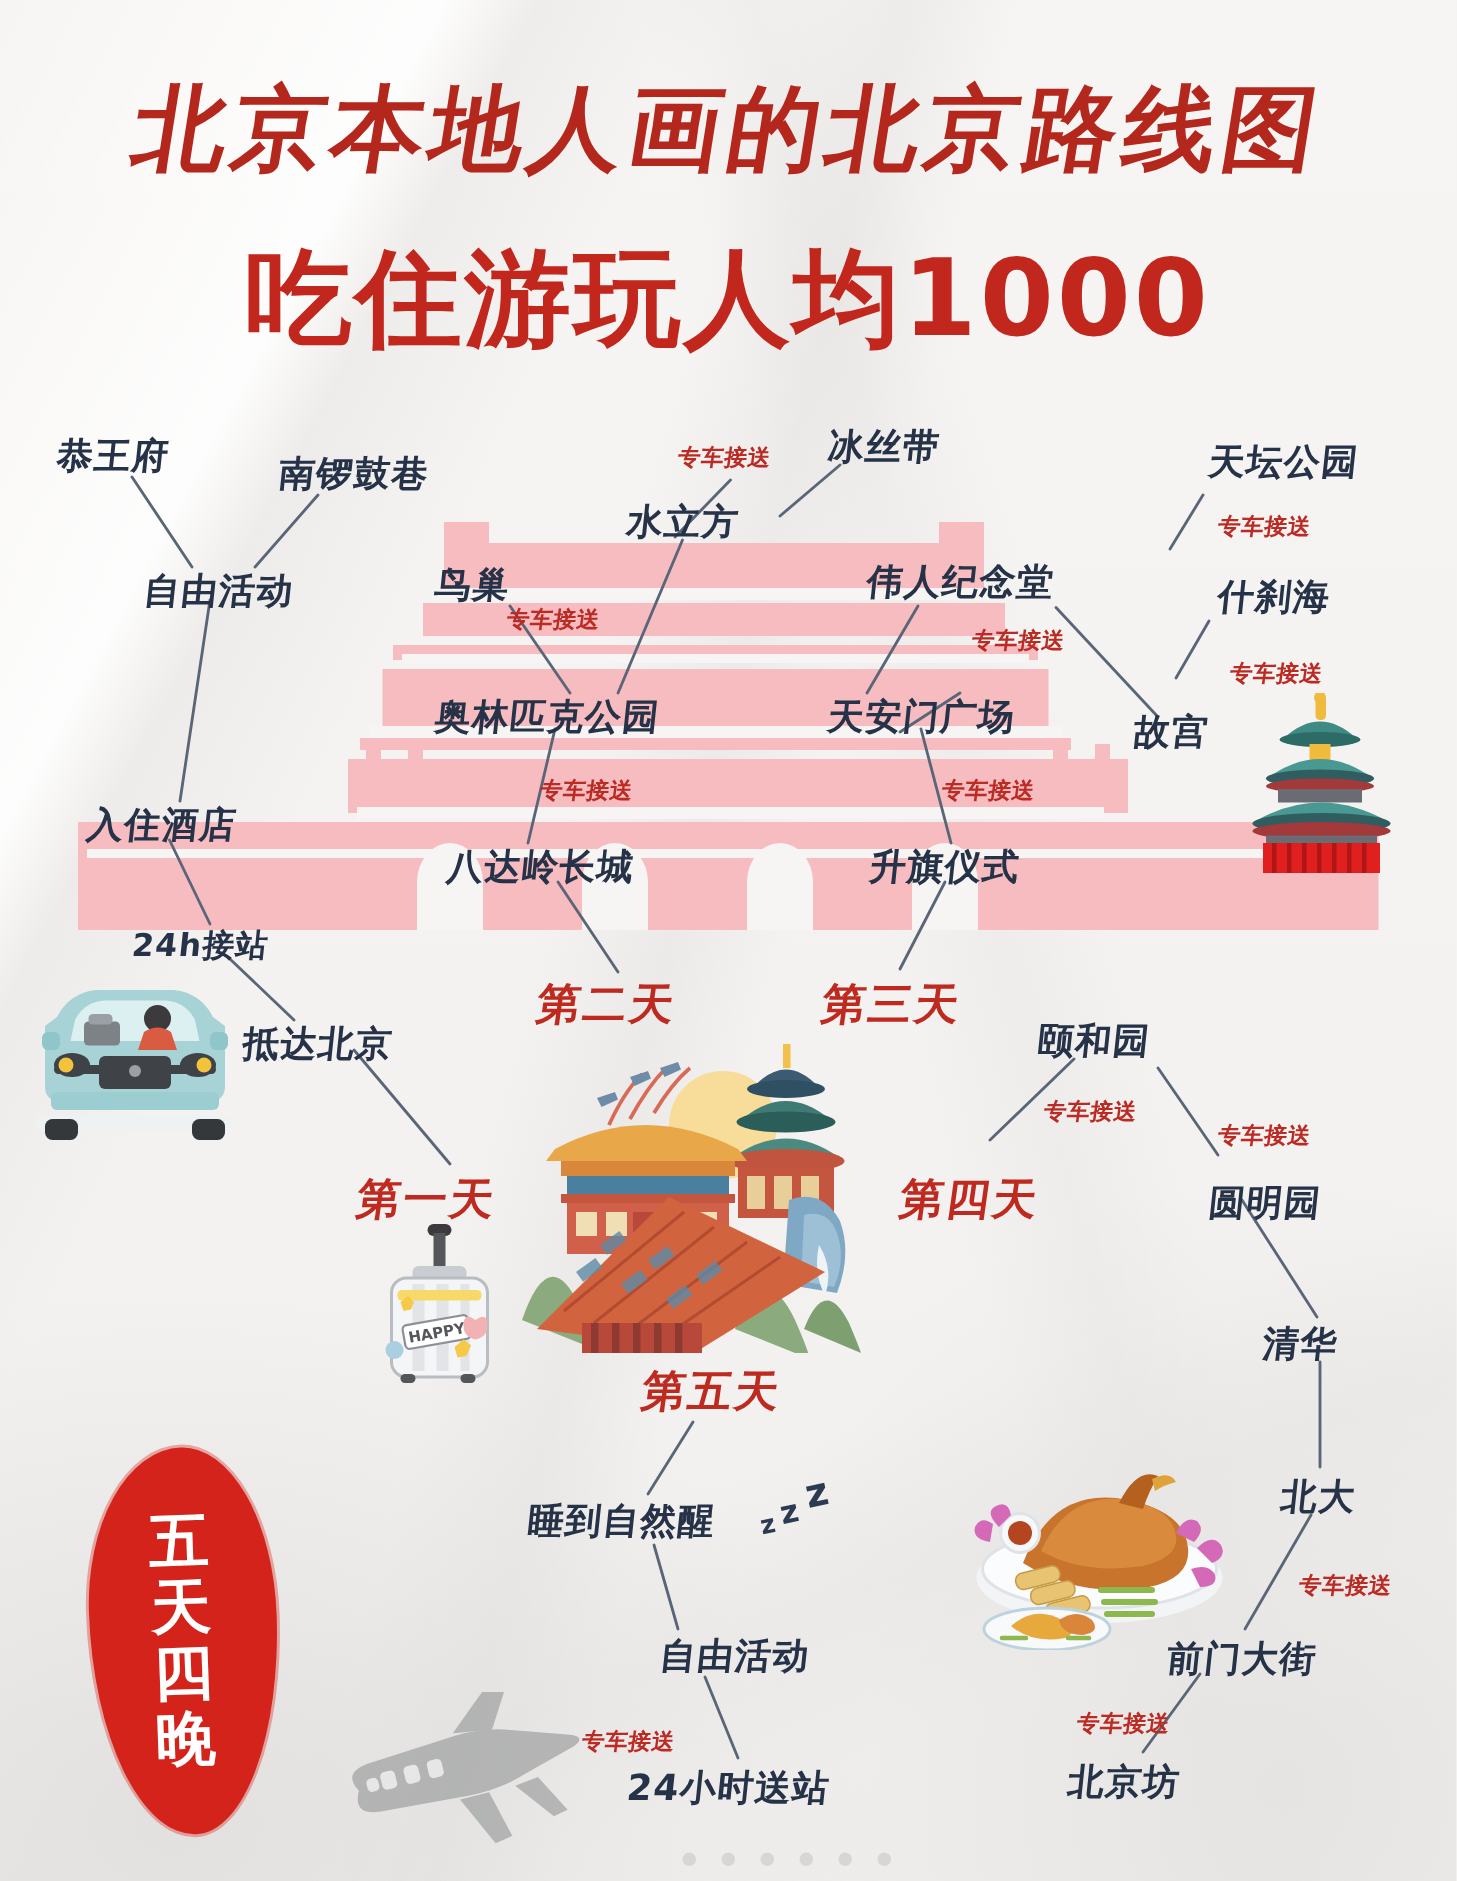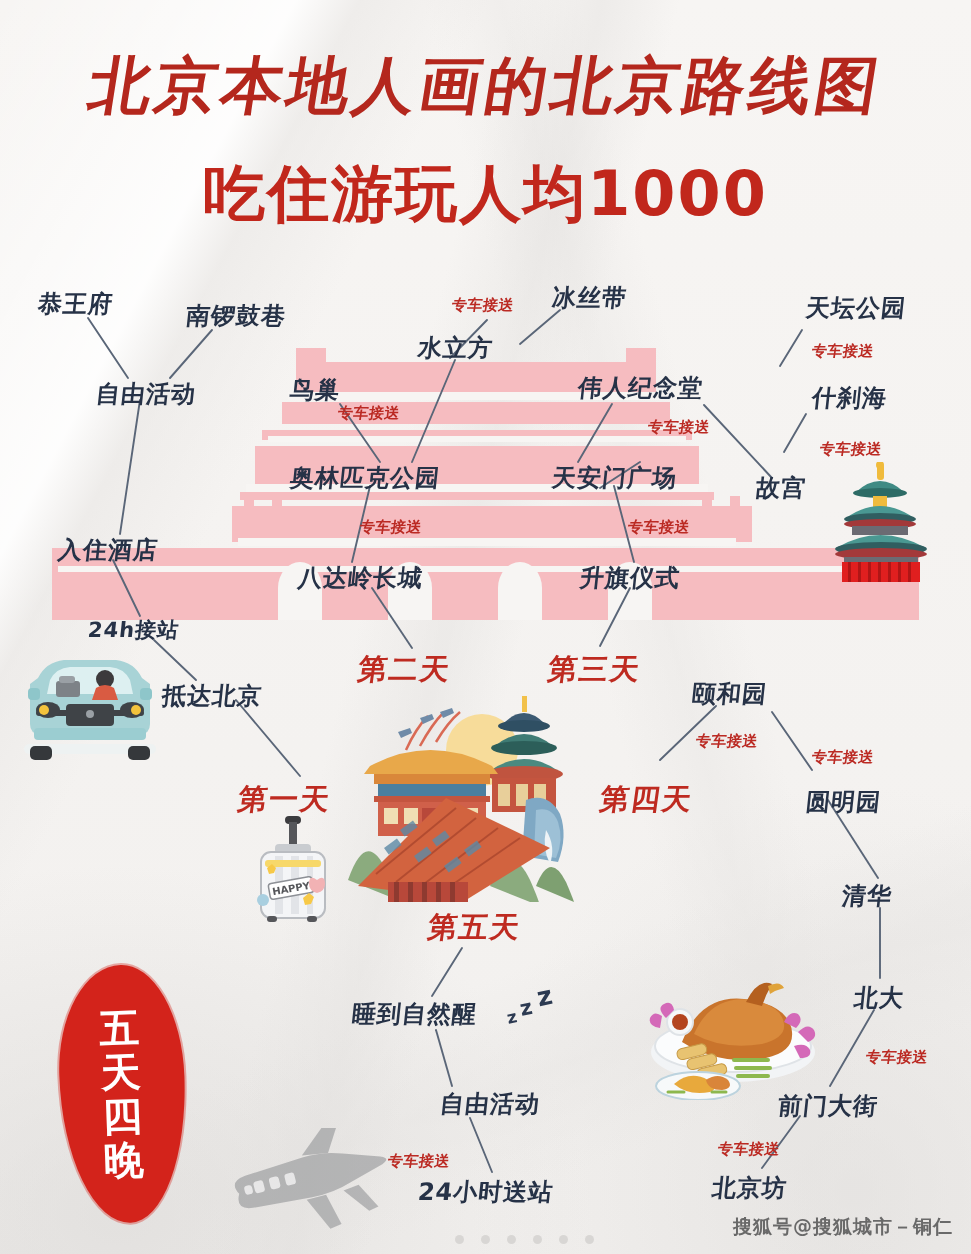--- a/index.html
+++ b/index.html
@@ -38,21 +38,21 @@
     transform:skewX(-8deg);
   }
   
   .title{
     position:absolute;left:0;top:44px;width:971px;text-align:center;
     color:#b4271d;font-size:62px;font-weight:700;letter-spacing:4px;
     transform:skewX(-9deg);
   }
   .subtitle{
     position:absolute;left:0;top:152px;width:971px;text-align:center;
-    color:#c1271c;font-size:62px;font-weight:700;letter-spacing:2px;
+    color:#c1271c;font-size:71px;font-weight:700;letter-spacing:2px;
   }
   
   #lines{position:absolute;left:0;top:0;width:971px;height:1254px;pointer-events:none;}
   
   #tam{position:absolute;left:0;top:330px;width:971px;height:290px;}
   
   .seal{
     position:absolute;left:60px;top:965px;width:125px;height:258px;
     background:#d3231b;
     border-radius:52% 48% 47% 53% / 42% 44% 56% 58%;
@@ -407,15 +407,14 @@
   </svg>
 
   <div class="dots">
     <i></i>
     <i></i>
     <i></i>
     <i></i>
     <i></i>
     <i></i>
   </div>
-  <div class="watermark">搜狐号@搜狐城市－铜仁</div>
 
 </div>
 
 </body></html>

